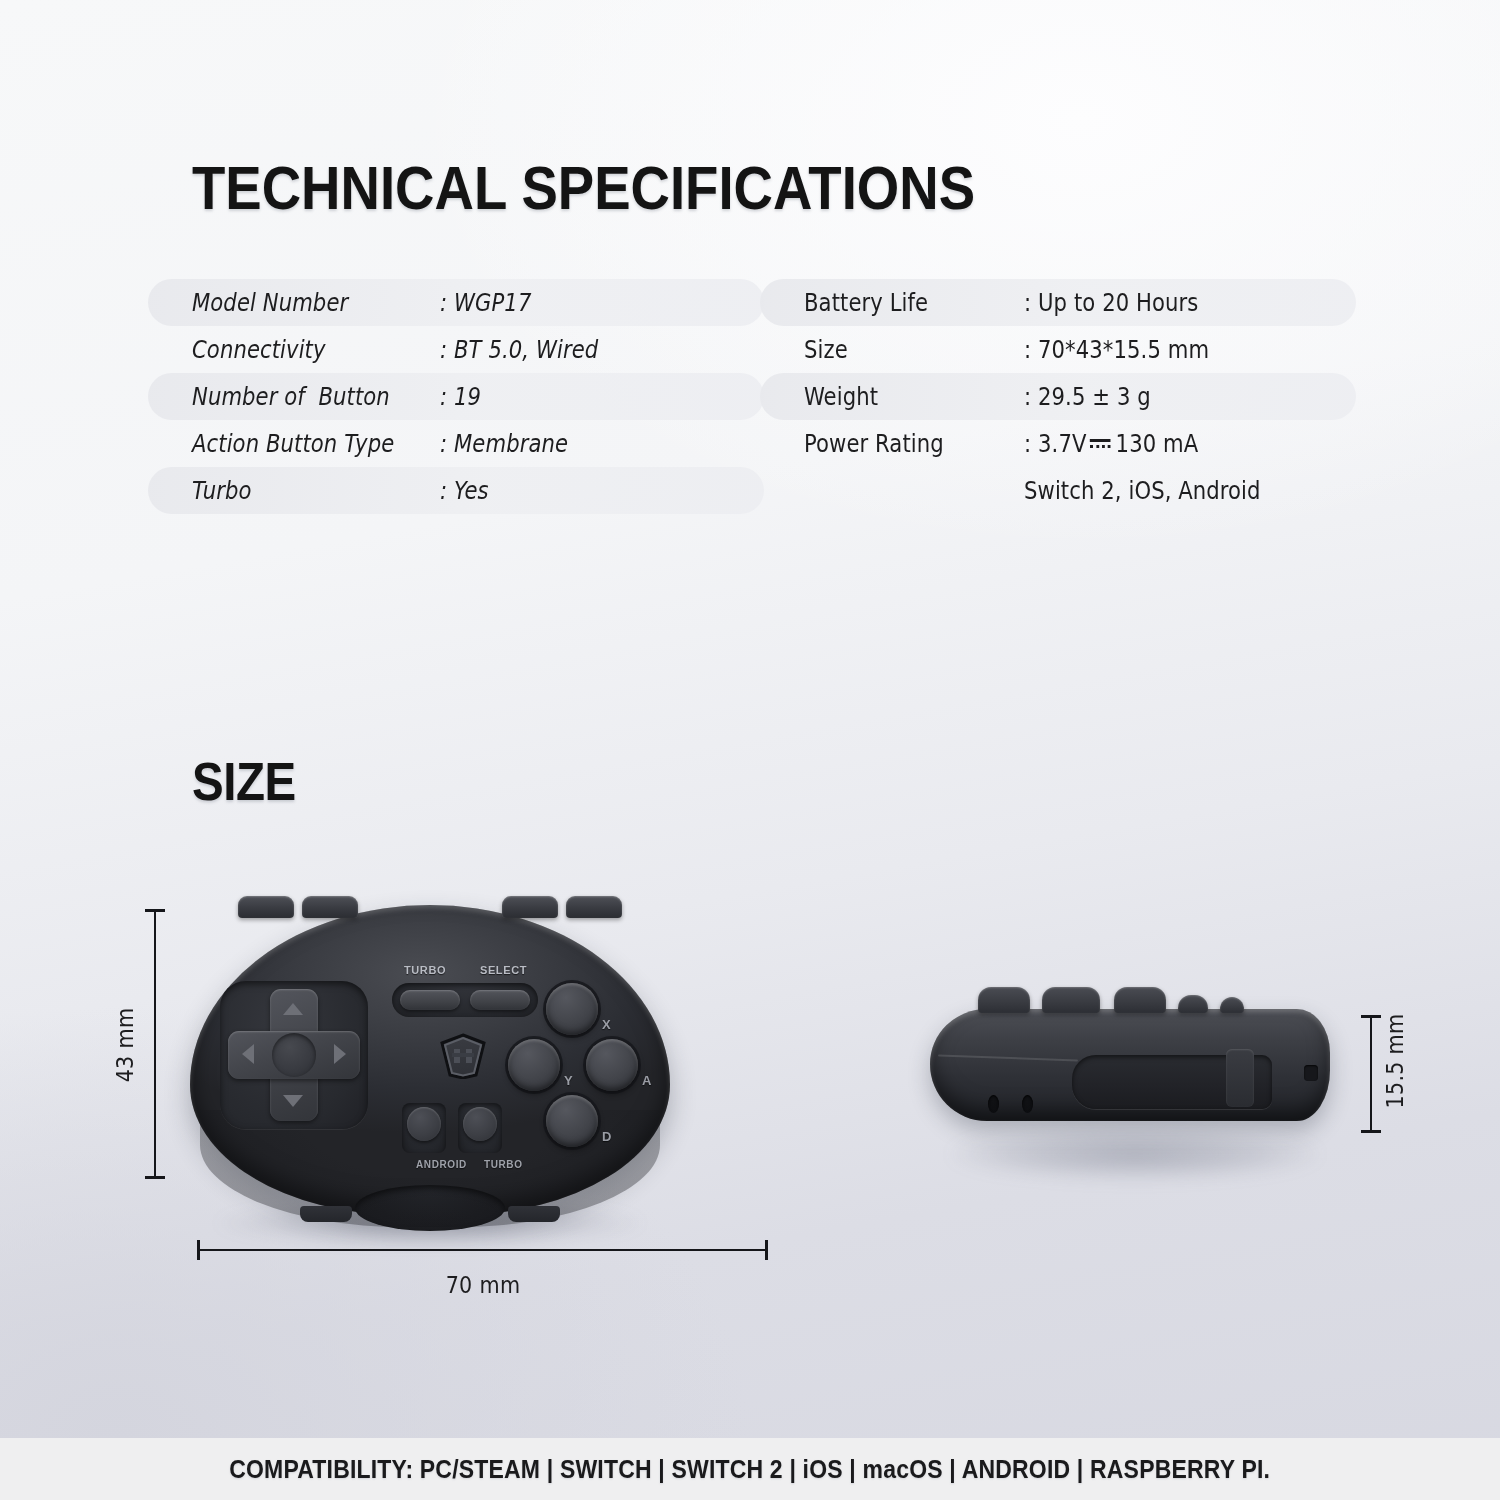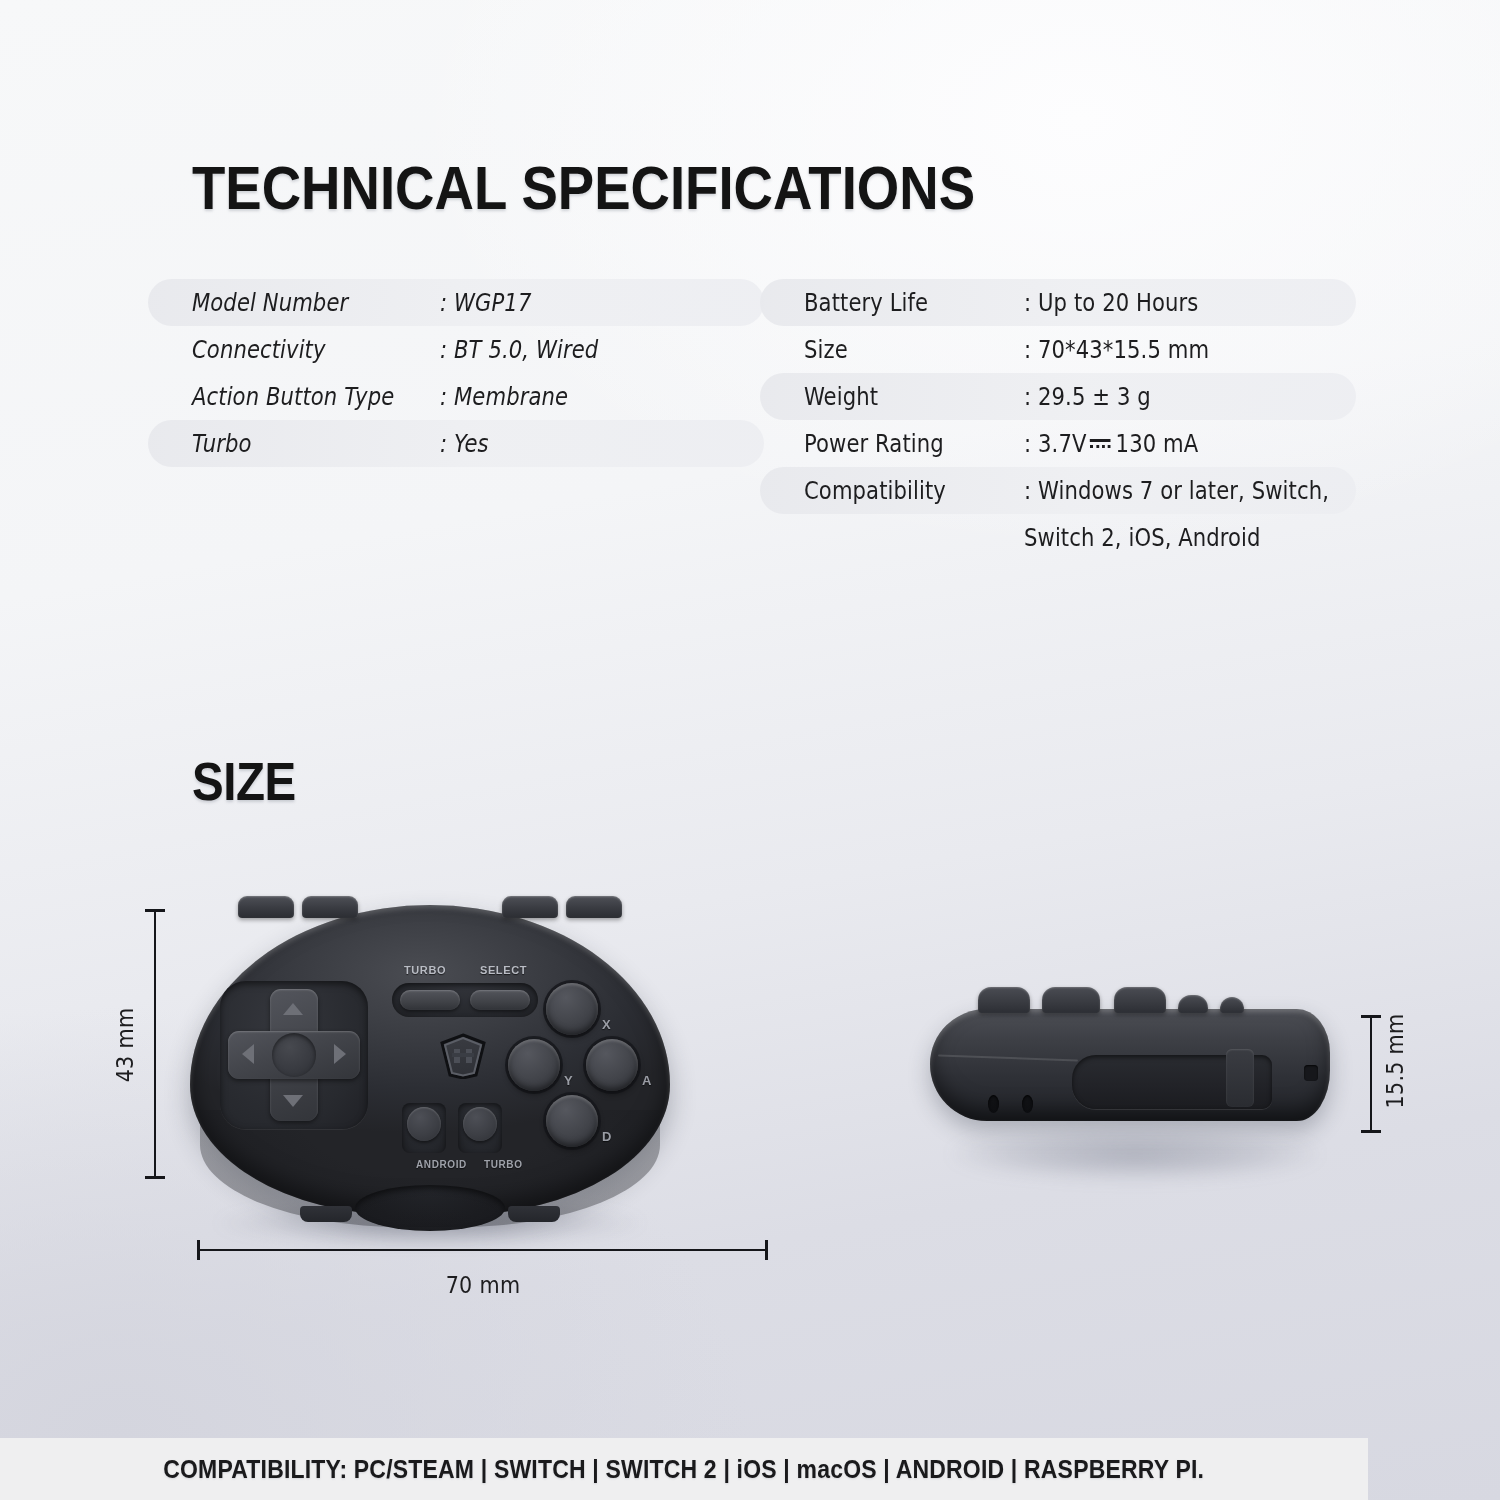--- a/index.html
+++ b/index.html
@@ -478,21 +478,21 @@
   .side-btn.b2 { left: 112px; width: 58px; }
   .side-btn.b3 { left: 184px; width: 52px; }
   .side-btn.b4 { left: 248px; width: 30px; height: 18px; top: 0; }
   .side-btn.b5 { left: 290px; width: 24px; height: 16px; top: 2px; }
 
   
   #footer {
     position: absolute;
     left: 0;
     bottom: 0;
-    width: 1368px;
+    width: 1500px;
     height: 62px;
     background: #efeff0;
     display: flex;
     align-items: center;
     justify-content: center;
   }
   #footer-text {
     font-family: "Liberation Sans Narrow", "Liberation Sans", sans-serif;
     font-weight: bold;
     font-size: 25px;
@@ -515,20 +515,24 @@
     <div class="spec-row shaded">
       <span class="spec-label">Model Number</span>
       <span class="spec-value">: WGP17</span>
     </div>
 
     <div class="spec-row">
       <span class="spec-label">Connectivity</span>
       <span class="spec-value">: BT 5.0, Wired</span>
     </div>
 
+    <div class="spec-row shaded">
+      <span class="spec-label">Number of  Button</span>
+      <span class="spec-value">: 19</span>
+    </div>
 
     <div class="spec-row">
       <span class="spec-label">Action Button Type</span>
       <span class="spec-value">: Membrane</span>
     </div>
 
     <div class="spec-row shaded">
       <span class="spec-label">Turbo</span>
       <span class="spec-value">: Yes</span>
     </div>
@@ -549,24 +553,20 @@
     <div class="spec-row shaded">
       <span class="spec-label">Weight</span>
       <span class="spec-value">: 29.5 ± 3 g</span>
     </div>
 
     <div class="spec-row">
       <span class="spec-label">Power Rating</span>
       <span class="spec-value"><span>: 3.7V</span><span class="dc-symbol"></span><span>130 mA</span></span>
     </div>
 
-    <div class="spec-row shaded">
-      <span class="spec-label">Compatibility</span>
-      <span class="spec-value">: Windows 7 or later, Switch,</span>
-    </div>
 
     <div class="spec-cont">
       <span class="spec-value">Switch 2, iOS, Android</span>
     </div>
   </div>
 
   <div class="heading" id="title-size">SIZE</div>
 
   <div id="size-stage">
 

